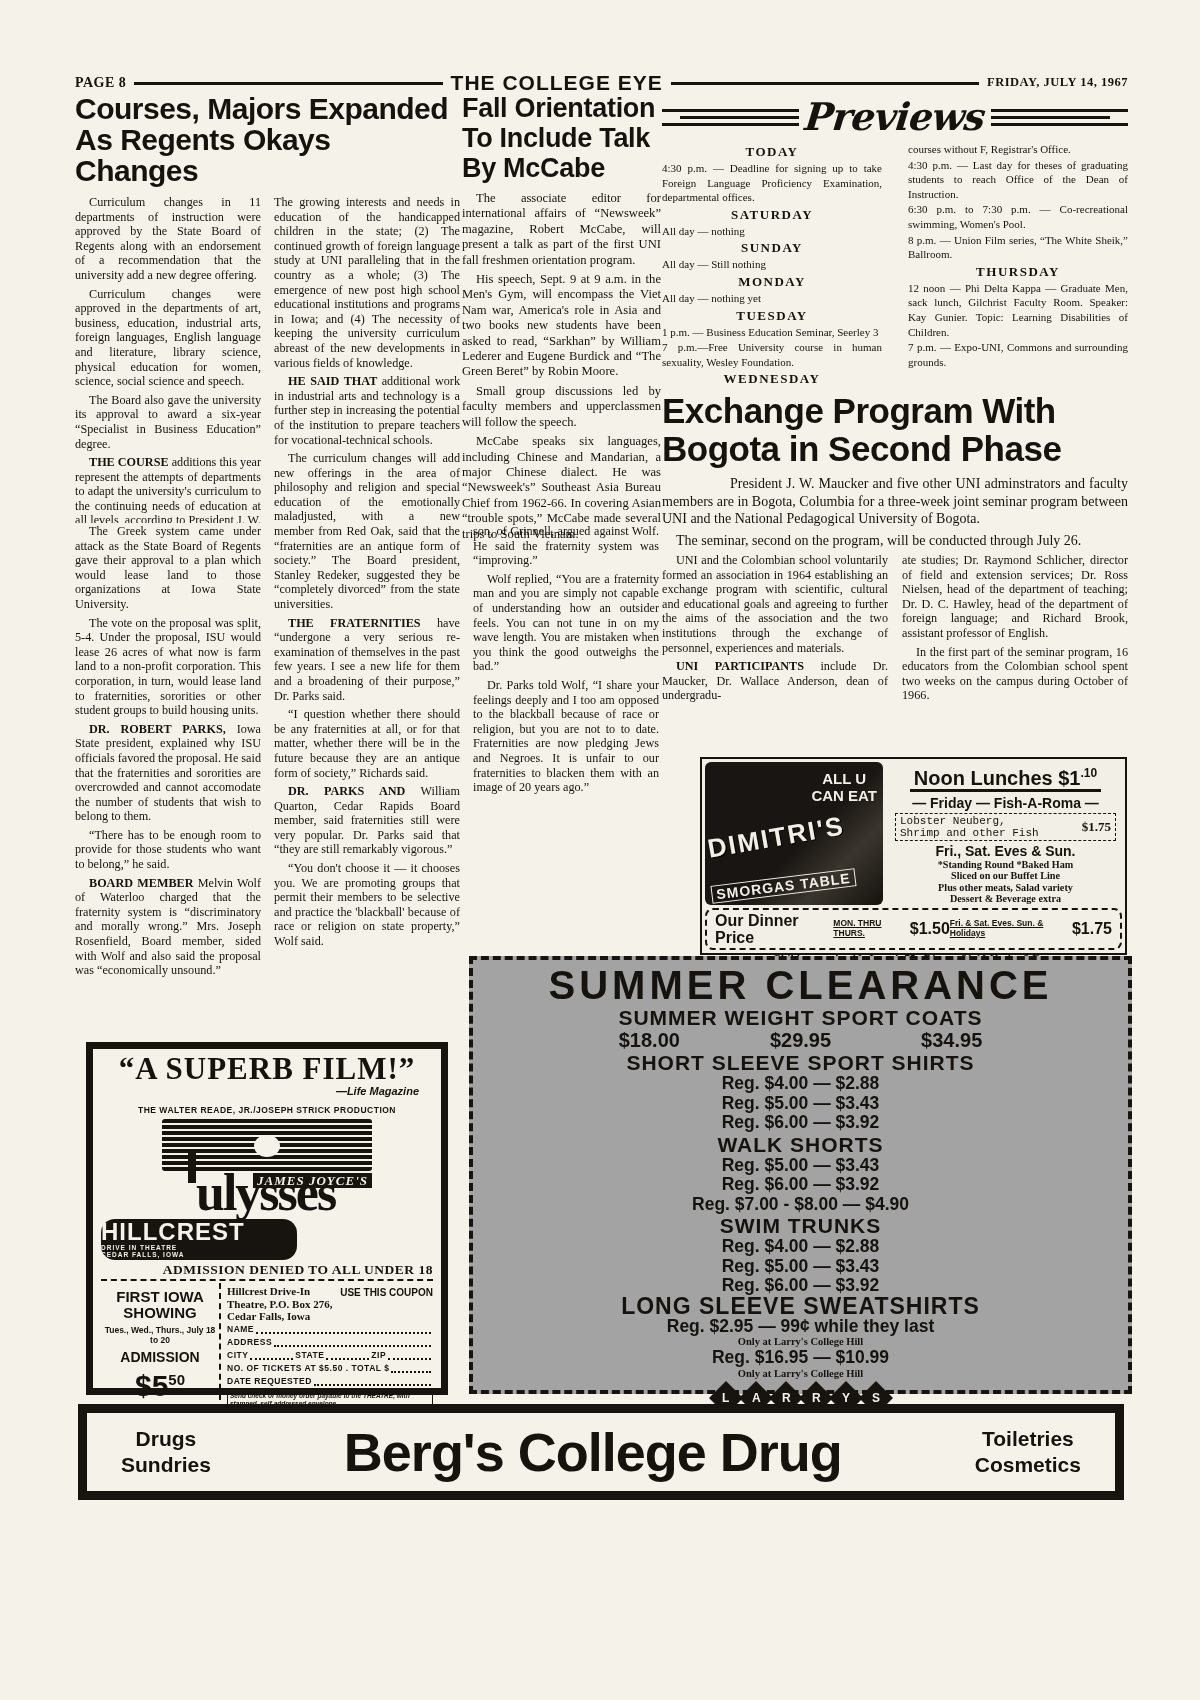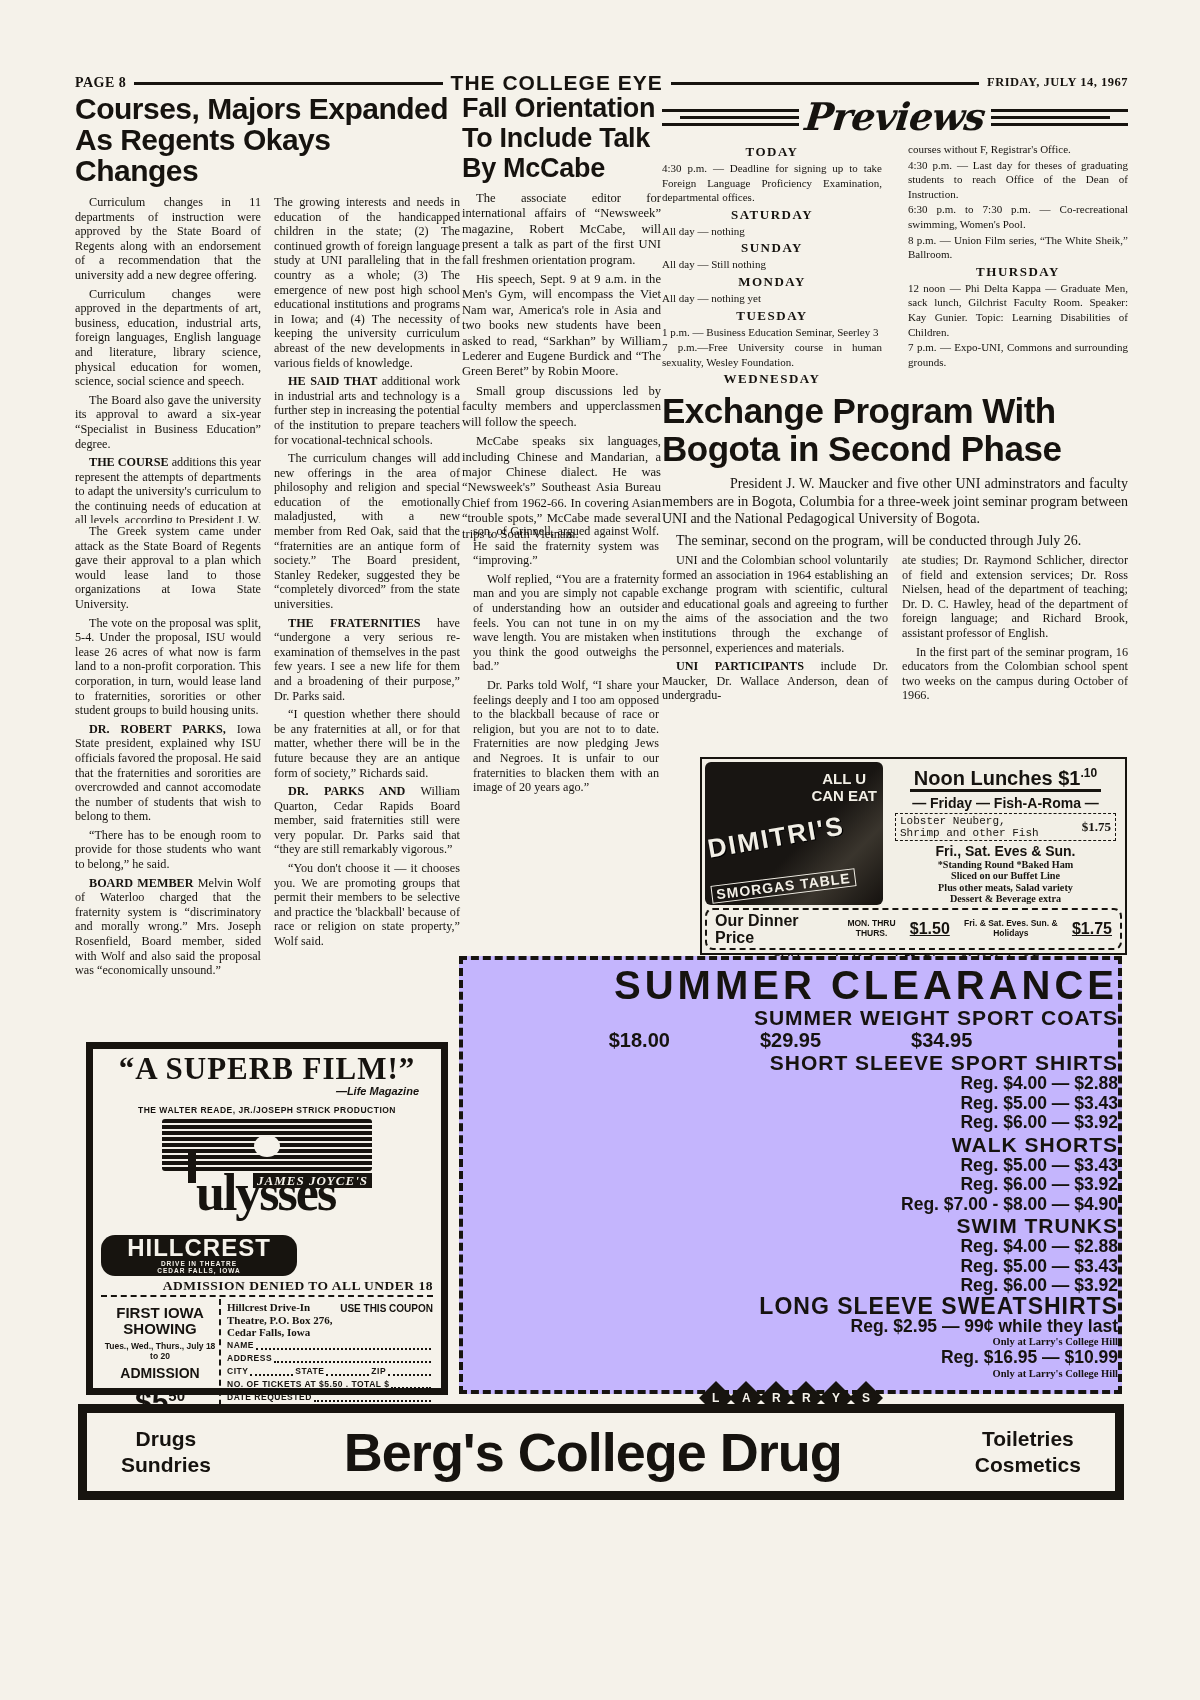--- a/index.html
+++ b/index.html
@@ -69,61 +69,61 @@
   .dim-lunch .sup{font-size:12px;vertical-align:super;}
   .dim-friday{font:bold 14px/16px "Liberation Sans",sans-serif;margin-top:3px;}
   .dim-fishbox{border:1px dashed #17140f;margin:2px 6px;padding:1px 4px;display:flex;justify-content:space-between;align-items:center;}
   .dim-fish{font:11px/12px "Liberation Mono",monospace;text-align:left;}
   .dim-fishprice{font:bold 13px/13px "Liberation Serif",serif;}
   .dim-eves{font:bold 14px/16px "Liberation Sans",sans-serif;margin-top:2px;}
   .dim-buffet{font:10.2px/11.5px "Liberation Serif",serif;font-weight:bold;}
   .dim-dinner{border:2px dashed #17140f;border-radius:8px;margin-top:3px;padding:2px 8px;
               display:flex;align-items:center;justify-content:space-between;}
   .dim-dlabel{font:bold 16px/17px "Liberation Sans",sans-serif;}
-  .dim-dwhen{font:bold 8.5px/9.5px "Liberation Sans",sans-serif;text-align:center;}
-  .dim-dprice{font:bold 16px/17px "Liberation Sans",sans-serif;text-decoration:underline;}
+  .dim-dwhen{font:bold 8.5px/9.5px "Liberation Sans",sans-serif;text-align:left;text-decoration:underline;}
+  .dim-dprice{font:bold 16px/17px "Liberation Sans",sans-serif;}
   .dim-children{font:bold 11.5px/13px "Liberation Serif",serif;text-align:center;margin-top:3px;}
   .dim-reserve{font:bold 12.5px/14px "Liberation Sans",sans-serif;text-align:center;border-top:1px solid #17140f;margin-top:2px;}
 
   
   #ulysses{left:86px;top:1042px;width:362px;height:353px;border:7px solid #17140f;background:#f5f2ea;
            box-sizing:border-box;padding:4px 8px;}
   .uly-quote{font:bold 31px/32px "Liberation Serif",serif;text-align:center;letter-spacing:1px;}
   .uly-attr{font:bold italic 11px/12px "Liberation Sans",sans-serif;text-align:right;margin-right:14px;}
   .uly-prod{font:bold 8.5px/10px "Liberation Sans",sans-serif;text-align:center;margin-top:8px;letter-spacing:.5px;}
   .uly-art{width:210px;margin:4px auto 0;position:relative;}
   .uly-band{height:52px;background:repeating-linear-gradient(#17140f 0 4px,#f5f2ea 4px 6px);position:relative;border-radius:3px;}
   .uly-moon{position:absolute;left:92px;top:16px;width:26px;height:22px;background:#f5f2ea;border-radius:50%;}
   .uly-fig{position:absolute;left:26px;top:30px;width:8px;height:34px;background:#17140f;border-radius:3px 3px 0 0;}
   .uly-author{position:absolute;right:0;top:54px;background:#17140f;color:#f5f2ea;
               font:italic bold 13px/15px "Liberation Serif",serif;padding:0 4px;letter-spacing:1px;}
   .uly-title{font:bold 52px/44px "Liberation Serif",serif;letter-spacing:-2px;margin-left:34px;}
-  .uly-hillcrest{width:196px;background:#17140f;color:#f5f2ea;border-radius:14px;text-align:center;
-                 padding:1px 0 2px;margin-top:20px;}
+  .uly-hillcrest{width:196px;background:#17140f;color:#f5f2ea;border-radius:14px;text-align:left;
+                 padding:1px 0 2px;margin-top:4px;}
   .uly-hc-name{font:bold 24px/24px "Liberation Sans",sans-serif;letter-spacing:1px;}
   .uly-hc-sub{font:bold 6.5px/7px "Liberation Sans",sans-serif;letter-spacing:1px;}
   .uly-admission{font:bold 13.5px/15px "Liberation Serif",serif;text-align:right;letter-spacing:.5px;margin-top:2px;}
   .uly-coupon{display:flex;border-top:2px dashed #17140f;margin-top:2px;padding-top:2px;}
   .uly-left{width:118px;text-align:center;padding-top:6px;}
   .uly-l1{font:bold 15px/16px "Liberation Sans",sans-serif;}
   .uly-dates{font:bold 8.5px/10px "Liberation Sans",sans-serif;margin-top:4px;}
   .uly-adm{font:bold 14px/16px "Liberation Sans",sans-serif;margin-top:4px;}
   .uly-price{font:bold 30px/30px "Liberation Sans",sans-serif;}
   .uly-price .sup{font-size:15px;vertical-align:super;}
   .uly-form{flex:1;border-left:2px dashed #17140f;padding:2px 0 0 6px;}
   .uly-addr-row{display:flex;justify-content:space-between;}
   .uly-addr{font:bold 11px/12.5px "Liberation Serif",serif;}
   .uly-usecoupon{font:bold 10px/11px "Liberation Sans",sans-serif;padding-top:2px;}
   .frow{display:flex;align-items:flex-end;font:bold 8.5px/13px "Liberation Sans",sans-serif;letter-spacing:.5px;}
   .frow .dots{flex:1;border-bottom:2px dotted #17140f;margin:0 2px 2px;}
   .uly-fine{font:bold italic 6.5px/8px "Liberation Sans",sans-serif;border:1px solid #17140f;padding:1px 2px;margin-top:2px;}
 
   
-  #clearance{left:459px;top:956px;width:663px;height:438px;border:4px dashed #17140f;background:#c4b5fd;
-             box-sizing:border-box;text-align:right;font-family:"Liberation Sans",sans-serif;padding-top:4px;}
+  #clearance{left:469px;top:956px;width:663px;height:438px;border:4px dashed #17140f;background:#a3a3a3;
+             box-sizing:border-box;text-align:center;font-family:"Liberation Sans",sans-serif;padding-top:4px;}
   .cl-title{font:bold 40px/42px "Liberation Sans",sans-serif;letter-spacing:4px;}
   .cl-head{font:bold 21px/23px "Liberation Sans",sans-serif;letter-spacing:1px;}
   .cl-head.sm{font-size:23px;line-height:21px;}
   .cl-prices3{display:flex;justify-content:center;gap:90px;font:bold 20px/22px "Liberation Sans",sans-serif;}
   .cl-price{font:bold 17.5px/19.5px "Liberation Sans",sans-serif;}
   .cl-note{font:bold 10.5px/12px "Liberation Serif",serif;}
   .cl-logo{display:flex;justify-content:center;gap:2px;margin:4px 0 2px;}
   .cl-diamond{width:24px;height:24px;background:#17140f;transform:rotate(45deg);display:flex;align-items:center;justify-content:center;margin:2px;}
   .cl-diamond span{transform:rotate(-45deg);color:#f5f2ea;font:bold 12px/12px "Liberation Sans",sans-serif;}
   .cl-store{font:bold 28px/30px "Liberation Sans",sans-serif;letter-spacing:6px;}

